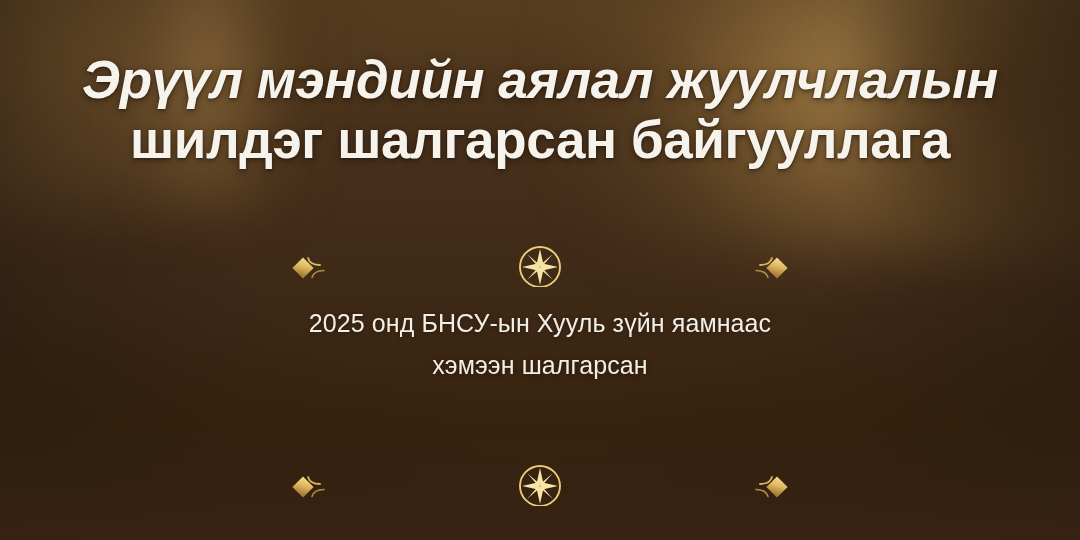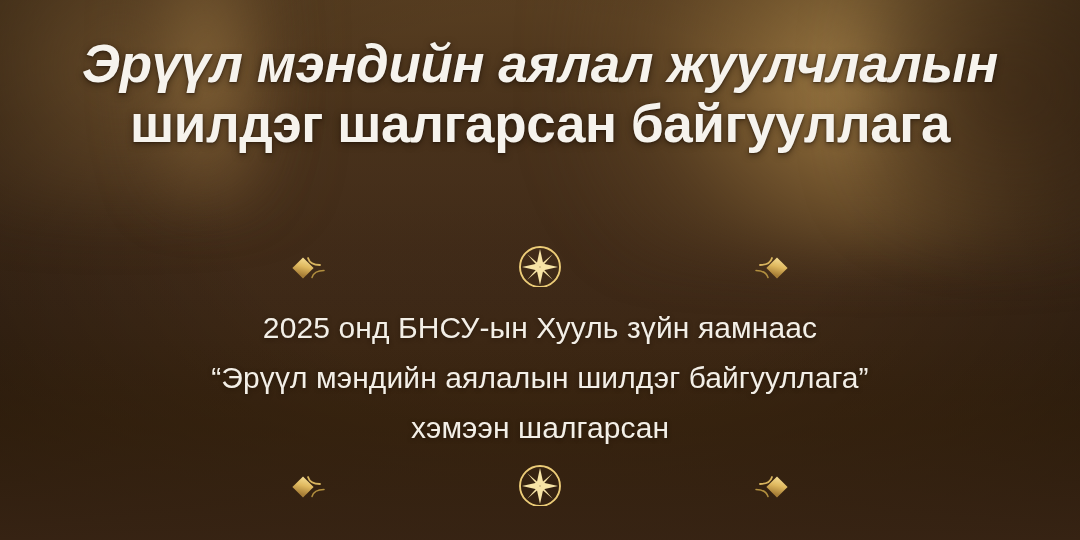--- a/index.html
+++ b/index.html
@@ -100,21 +100,21 @@
   .content {
     position: relative;
     z-index: 5;
     width: 100%;
     height: 100%;
   }
 
   .title-block {
     position: absolute;
     left: 0; right: 0;
-    top: 34px;
+    top: 50px;
     text-align: center;
   }
   .title-line {
     color: #f6f3ed;
     font-size: 53px;
     font-weight: 700;
     line-height: 1.13;
     letter-spacing: -0.4px;
     white-space: nowrap;
     text-shadow: 0 2px 7px rgba(28,15,5,0.55), 0 1px 2px rgba(28,15,5,0.45);
@@ -132,21 +132,21 @@
   .divider.bottom { top: 462px; }
 
   .sub-block {
     position: absolute;
     left: 0; right: 0;
     top: 303px;
     text-align: center;
   }
   .sub-line {
     color: #f3efe7;
-    font-size: 30px;
+    font-size: 25px;
     font-weight: 400;
     line-height: 1.67;
     letter-spacing: 0.1px;
     white-space: nowrap;
     text-shadow: 0 1px 4px rgba(28,15,5,0.50);
   }
 </style>
 </head>
 <body>
 
@@ -214,21 +214,20 @@
           <path d="M237.3 11.3 L248.1 20.6 L250 24 L246.6 22.1 Z"></path>
           <path d="M262.7 36.7 L251.9 27.4 L250 24 L253.4 25.9 Z"></path>
           <path d="M262.7 11.3 L251.9 20.6 L250 24 L253.4 22.1 Z"></path>
           <path d="M237.3 36.7 L248.1 27.4 L250 24 L246.6 25.9 Z"></path>
         </g>
       </svg>
     </div>
 
     <div class="sub-block">
       <div class="sub-line">2025 онд БНСУ-ын Хууль зүйн яамнаас</div>
-      <div class="sub-line">“Эрүүл мэндийн аялалын шилдэг байгууллага”</div>
       <div class="sub-line">хэмээн шалгарсан</div>
     </div>
 
     <div class="divider bottom">
       <svg viewBox="0 0 500 44" width="500" height="44">
         <defs>
           <linearGradient id="goldLineB" x1="0" y1="0" x2="1" y2="0">
             <stop offset="0" stop-color="#9c7334"></stop>
             <stop offset="0.18" stop-color="#e8c46a"></stop>
             <stop offset="0.5" stop-color="#f6e09a"></stop>

